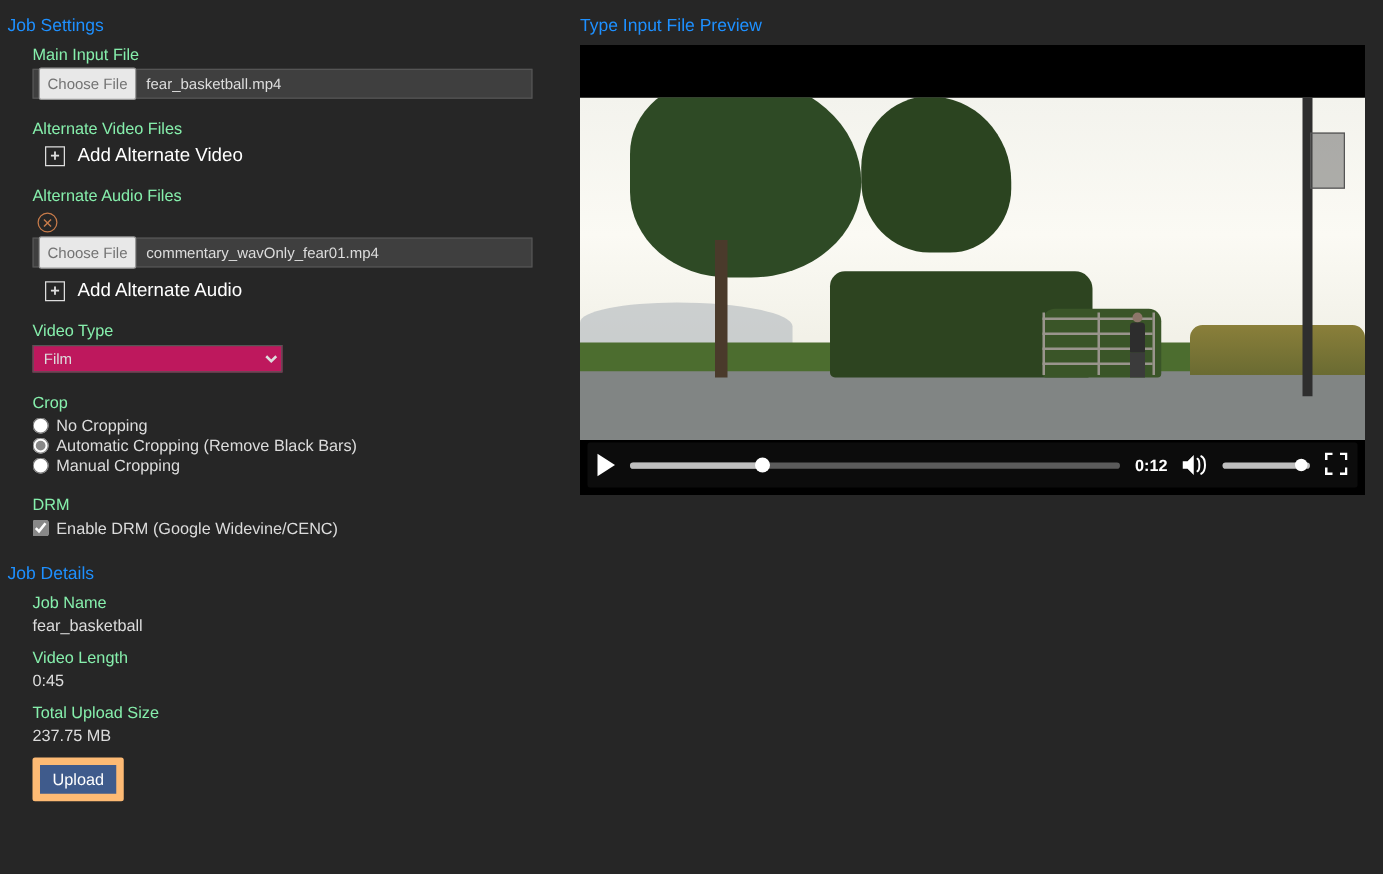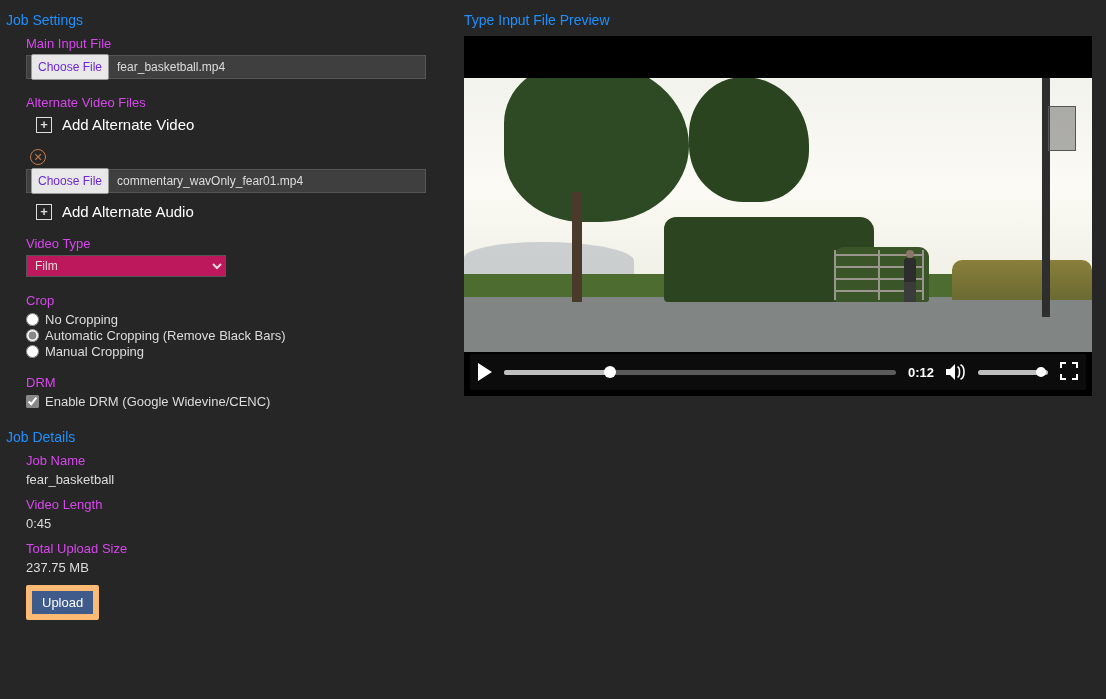--- a/index.html
+++ b/index.html
@@ -16,35 +16,35 @@
   .left { width: 452px; }
   .right { flex: 1; padding-left: 6px; }
   .section-title {
     color: #1e90ff;
     font-size: 14px;
     margin-bottom: 8px;
     margin-top: 2px;
   }
   .block { margin-left: 20px; margin-bottom: 16px; }
   .field-label {
-    color: #d946ef;
+    color: #86efac;
     font-size: 13px;
     margin-bottom: 4px;
   }
   .file-row {
     display: flex;
     align-items: center;
     background: #3f3f3f;
     border: 1px solid #555;
     height: 24px;
     width: 400px;
   }
   .choose-btn {
     background: #e8e8e8;
-    color: #6d28d9;
+    color: #737373;
     border: 1px solid #999;
     border-radius: 2px;
     font-size: 12px;
     height: 20px;
     padding: 12px 6px;
     margin: 0 4px;
     cursor: pointer;
     display: flex;
     align-items: center;
   }
@@ -225,20 +225,21 @@
 
     <div class="block">
       <div class="field-label">Alternate Video Files</div>
       <div class="add-row">
         <span class="add-icon-box">+</span>
         <span class="add-label">Add Alternate Video</span>
       </div>
     </div>
 
     <div class="block">
+      <div class="field-label">Alternate Audio Files</div>
       <div class="remove-circle">
         <span>✕</span>
       </div>
       <div class="file-row">
         <button class="choose-btn">Choose File</button>
         <span class="file-name">commentary_wavOnly_fear01.mp4</span>
       </div>
       <div class="add-row" style="margin-top:10px;">
         <span class="add-icon-box">+</span>
         <span class="add-label">Add Alternate Audio</span>

